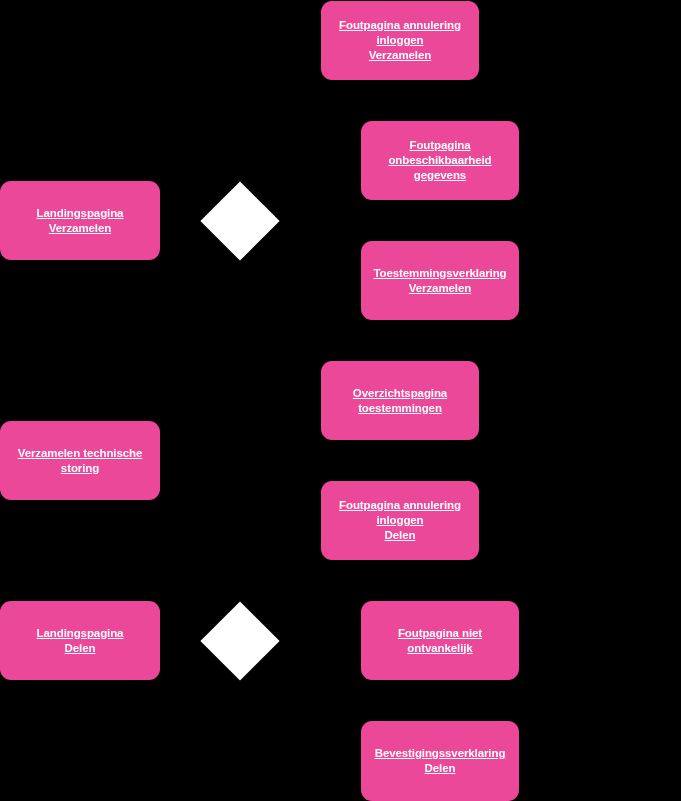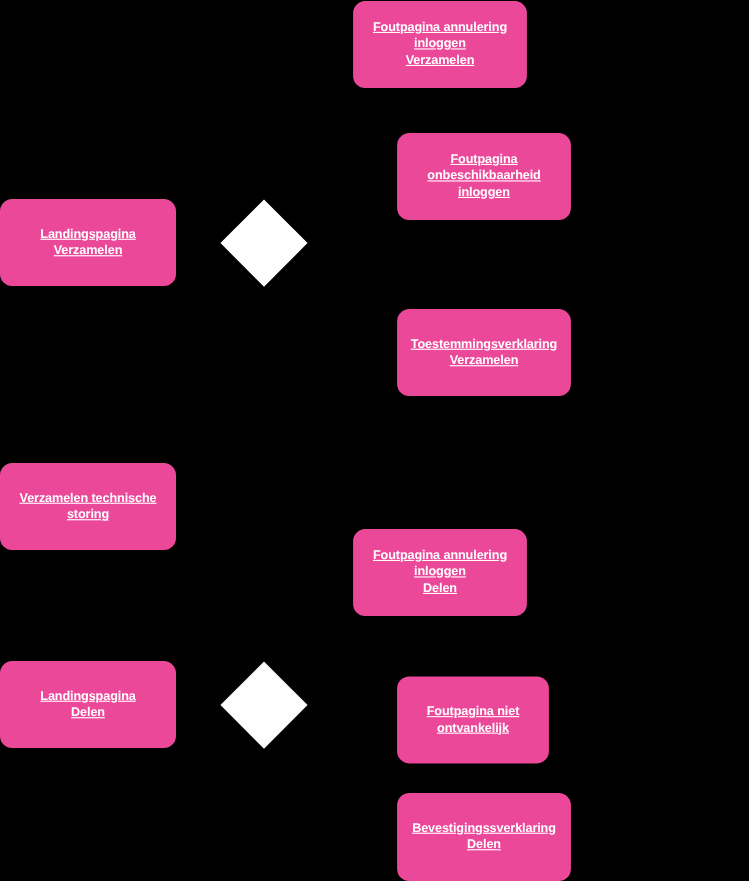--- a/index.html
+++ b/index.html
@@ -52,56 +52,60 @@
 
   <div class="node" style="left:321px; top:1px; width:158px; height:79px;">
     <span class="node-label">Foutpagina annulering
 inloggen
 Verzamelen</span>
   </div>
 
   <div class="node" style="left:361px; top:121px; width:158px; height:79px;">
     <span class="node-label">Foutpagina
 onbeschikbaarheid
-inloggen</span>
+gegevens</span>
   </div>
 
   <div class="node" style="left:0px; top:181px; width:160px; height:79px;">
     <span class="node-label">Landingspagina
 Verzamelen</span>
   </div>
 
   <div class="decision" style="left:212px; top:193px; width:56px; height:56px;"></div>
 
-  <div class="node" style="left:361px; top:241px; width:158px; height:79px;margin-top:40px;">
+  <div class="node" style="left:361px; top:241px; width:158px; height:79px;">
     <span class="node-label">Toestemmingsverklaring
 Verzamelen</span>
   </div>
 
+  <div class="node" style="left:321px; top:361px; width:158px; height:79px;">
+    <span class="node-label">Overzichtspagina
+toestemmingen</span>
+  </div>
 
 
   <div class="node" style="left:0px; top:421px; width:160px; height:79px;">
     <span class="node-label">Verzamelen technische
 storing</span>
   </div>
 
   <div class="node" style="left:321px; top:481px; width:158px; height:79px;">
     <span class="node-label">Foutpagina annulering
 inloggen
 Delen</span>
   </div>
 
   <div class="node" style="left:0px; top:601px; width:160px; height:79px;">
     <span class="node-label">Landingspagina
 Delen</span>
   </div>
 
   <div class="decision" style="left:212px; top:613px; width:56px; height:56px;"></div>
 
-  <div class="node" style="left:361px; top:615px; width:138px; height:79px;">
+  <div class="node" style="left:361px; top:601px; width:158px; height:79px;">
     <span class="node-label">Foutpagina niet
 ontvankelijk</span>
   </div>
 
   <div class="node" style="left:361px; top:721px; width:158px; height:80px;">
     <span class="node-label">Bevestigingssverklaring
 Delen</span>
   </div>
 
 </div>

